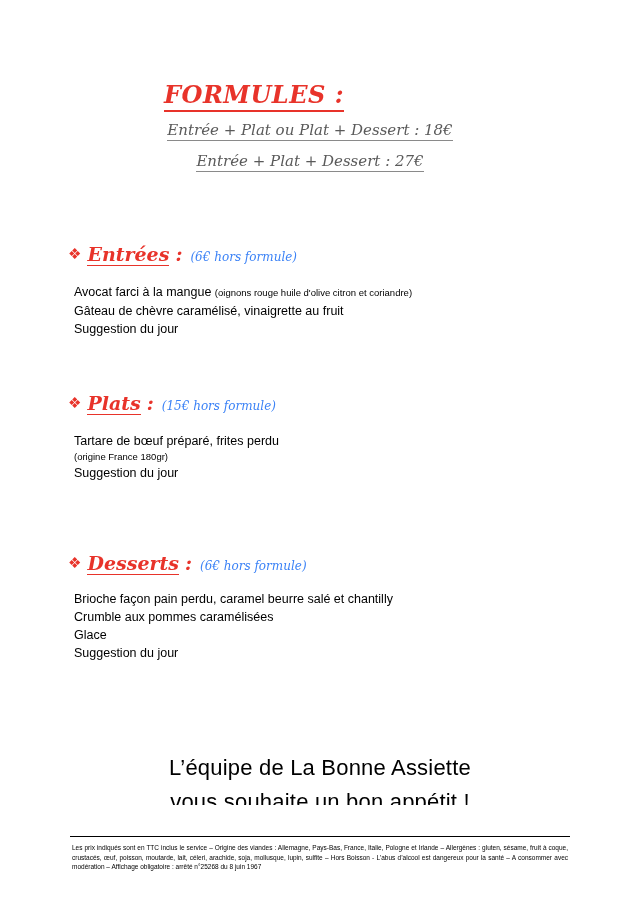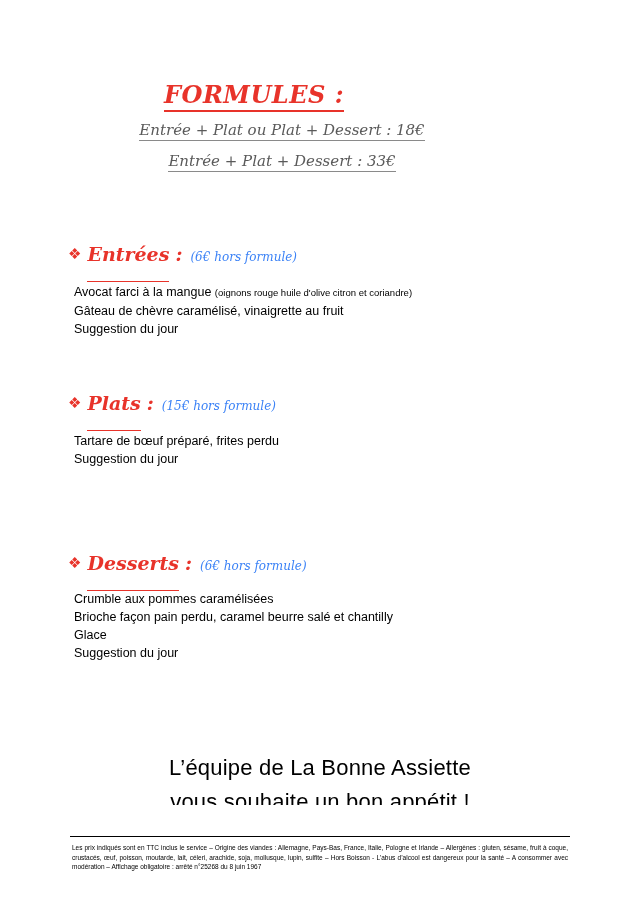--- a/index.html
+++ b/index.html
@@ -42,20 +42,21 @@
 
   .formula-line {
     position: absolute;
     left: 0;
     width: 564px;
     text-align: center;
     font-family: "DejaVu Serif", serif;
     font-style: italic;
     font-size: 15px;
     color: #5a5a5a;
+    padding-left: 28px;
   }
   .formula-line span {
     border-bottom: 1px solid #8a8a8a;
     padding-bottom: 1px;
   }
   .formula-1 { top: 121px; }
   .formula-2 { top: 152px; }
 
   
   .section-head {
@@ -72,21 +73,21 @@
     position: relative;
     top: -2px;
   }
   .section-name {
     font-family: "DejaVu Serif", serif;
     font-style: italic;
     font-weight: bold;
     font-size: 19px;
     color: #e8332a;
     border-bottom: 1.5px solid #e8332a;
-    padding-bottom: 16px;
+    padding-bottom: 0px;
   }
   .section-colon {
     font-family: "DejaVu Serif", serif;
     font-style: italic;
     font-weight: bold;
     font-size: 19px;
     color: #e8332a;
   }
   .section-note {
     font-family: "DejaVu Serif", serif;
@@ -172,21 +173,21 @@
 <div class="page">
 
   <div class="doc-title">
     <span>FORMULES :</span>
   </div>
 
   <div class="formula-line formula-1">
     <span>Entrée + Plat ou Plat + Dessert : 18€</span>
   </div>
   <div class="formula-line formula-2">
-    <span>Entrée + Plat + Dessert : 33€</span>
+    <span>Entrée + Plat + Dessert : 27€</span>
   </div>
 
   <div class="section-head head-entrees">
     <span class="bullet-diamond">❖</span>
     <span class="section-name">Entrées</span>
     <span class="section-colon">:</span>
     <span class="section-note">(6€ hors formule)</span>
   </div>
   <div class="items list-entrees">
     <div class="item">
@@ -204,37 +205,40 @@
   <div class="section-head head-plats">
     <span class="bullet-diamond">❖</span>
     <span class="section-name">Plats</span>
     <span class="section-colon">:</span>
     <span class="section-note">(15€ hors formule)</span>
   </div>
   <div class="items list-plats">
     <div class="item">
       <span>Tartare de bœuf préparé, frites perdu</span>
     </div>
+    <div class="item origin">
+      <span>(origine France 180gr)</span>
+    </div>
     <div class="item">
       <span>Suggestion du jour</span>
     </div>
   </div>
 
   <div class="section-head head-desserts">
     <span class="bullet-diamond">❖</span>
     <span class="section-name">Desserts</span>
     <span class="section-colon">:</span>
     <span class="section-note">(6€ hors formule)</span>
   </div>
   <div class="items list-desserts">
     <div class="item">
+      <span>Brioche façon pain perdu, caramel beurre salé et chantilly</span>
+    </div>
+    <div class="item">
       <span>Crumble aux pommes caramélisées</span>
-    </div>
-    <div class="item">
-      <span>Brioche façon pain perdu, caramel beurre salé et chantilly</span>
     </div>
     <div class="item">
       <span>Glace</span>
     </div>
     <div class="item">
       <span>Suggestion du jour</span>
     </div>
   </div>
 
   <div class="closing-clip">

